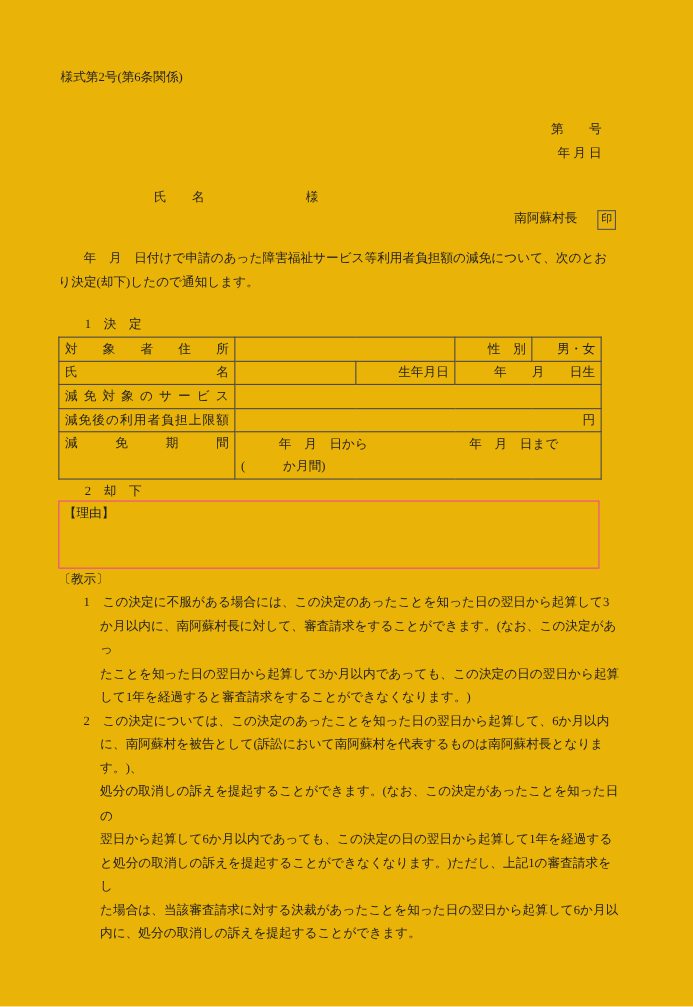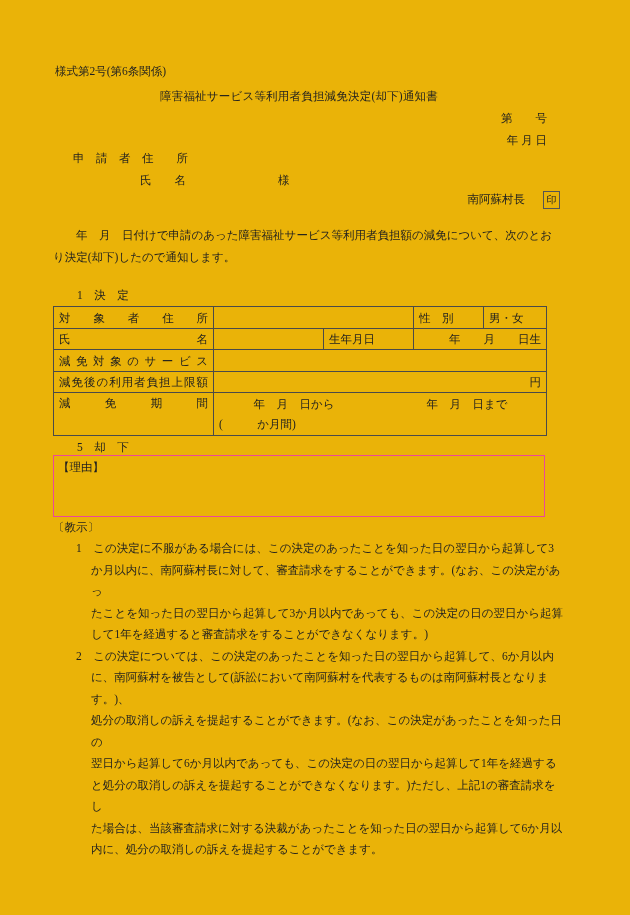--- a/index.html
+++ b/index.html
@@ -37,21 +37,21 @@
   }
   table.decision td, table.decision th{
     border:1px solid #4a4a4a;
     padding:0 5px;
     font-weight:normal;
     vertical-align:middle;
     line-height:20px;
     overflow:hidden;
   }
   th.jlabel{text-align:justify;text-align-last:justify;}
-  td.center{text-align:left;}
+  td.center{text-align:right;}
   td.right{text-align:right;}
   td.period{white-space:pre-line;line-height:20.5px;padding:1px 4px;vertical-align:top;}
   .reason-box{
     top:455px;left:53px;width:490px;height:60px;
     border:1px solid #ec4899;
   }
   .reason-label{padding:1px 4px;line-height:20px;}
   .notes-head{top:517px;left:53px;}
   .notes-items{top:538px;left:53px;width:512px;}
   .note-item{
@@ -61,27 +61,25 @@
     margin:0;
   }
 </style>
 </head>
 <body>
 
 <div class="page">
 
   <div class="abs form-number">様式第2号(第6条関係)</div>
 
-  <div class="abs doc-title">障害福祉サービス等利用者負担減免決定(却下)通知書</div>
 
   <div class="abs doc-number">第　　号</div>
 
   <div class="abs doc-date">年 月 日</div>
 
-  <div class="abs addr-line">申　請　者　住　　所</div>
 
   <div class="abs name-line">氏　　名　　　　　　　　様</div>
 
   <div class="abs issuer-line">
     <span>南阿蘇村長</span>
     <span class="seal-box">印</span>
   </div>
 
   <div class="abs body-par pre">　　年　月　日付けで申請のあった障害福祉サービス等利用者負担額の減免について、次のとお
 り決定(却下)したので通知します。</div>
@@ -118,21 +116,21 @@
       <td colspan="4" class="right">円</td>
     </tr>
     <tr style="height:43px">
       <th class="jlabel" style="vertical-align:top;line-height:21px;">減免期間</th>
       <td colspan="4" class="period">　　　年　月　日から　　　　　　　　年　月　日まで
 (　　　か月間)</td>
     </tr>
   </tbody>
     </table>
 
-  <div class="abs sec2-head">5　却　下</div>
+  <div class="abs sec2-head">2　却　下</div>
 
   <div class="abs reason-box">
     <div class="reason-label">【理由】</div>
   </div>
 
   <div class="abs notes-head">〔教示〕</div>
 
   <div class="abs notes-items">
     <p class="note-item">1　この決定に不服がある場合には、この決定のあったことを知った日の翌日から起算して3
 か月以内に、南阿蘇村長に対して、審査請求をすることができます。(なお、この決定があっ

